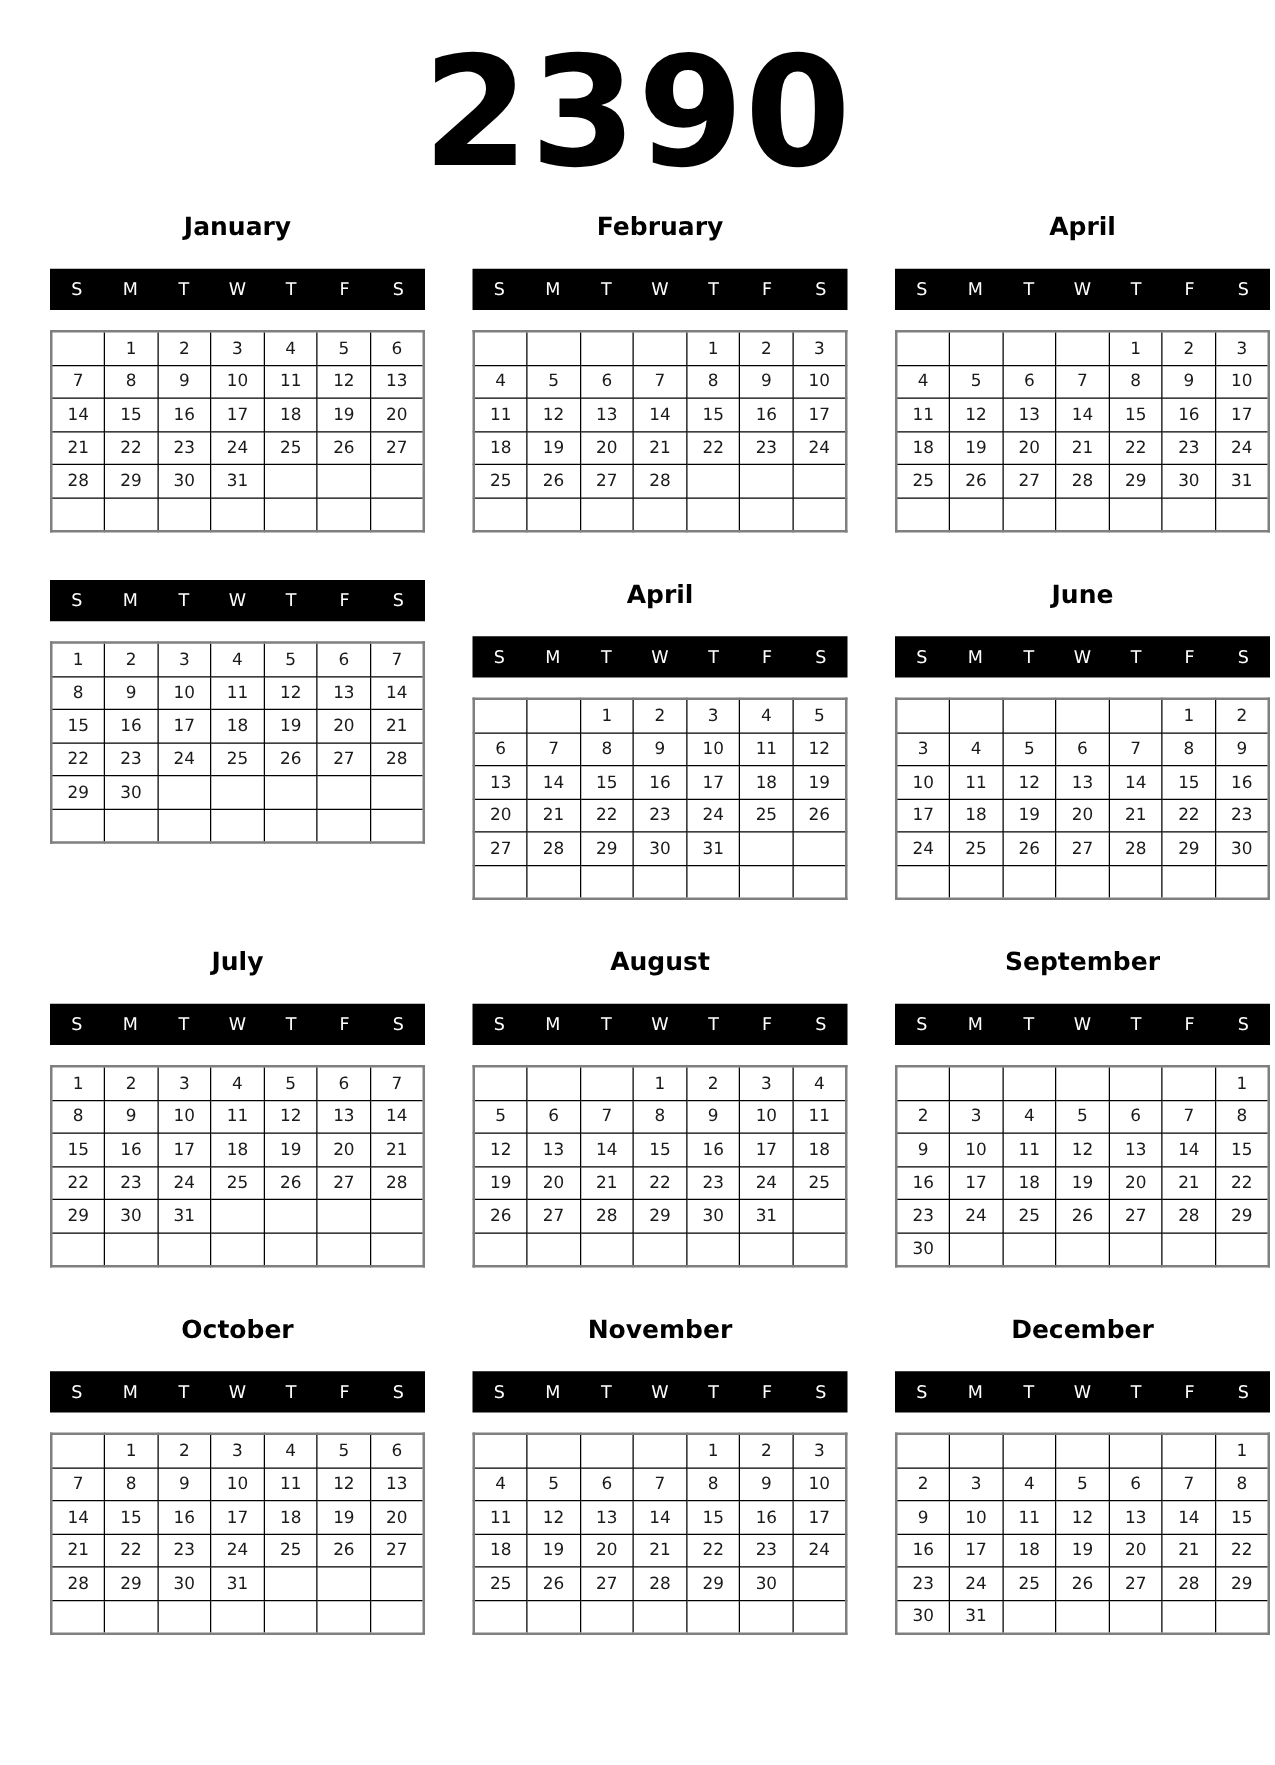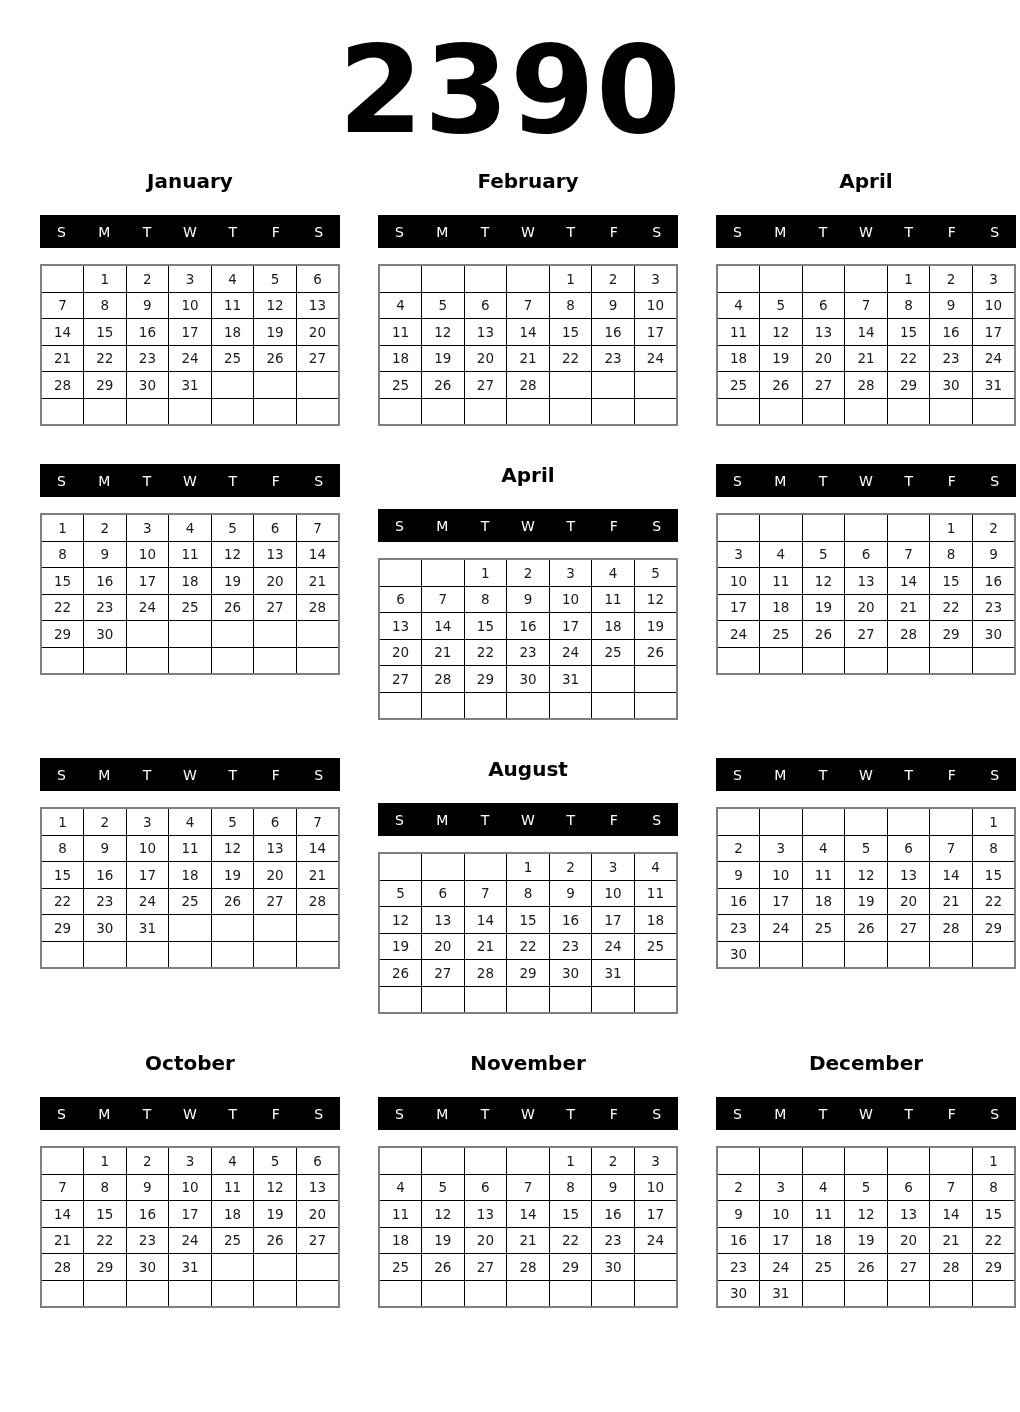--- a/index.html
+++ b/index.html
@@ -393,90 +393,92 @@
             <td></td>
             <td></td>
             <td></td>
             <td></td>
           </tr>
         </tbody>
       </table>
   </section>
 
   <section class="month">
-    <div class="dow">
-        <span>S</span>
-        <span>M</span>
-        <span>T</span>
-        <span>W</span>
-        <span>T</span>
-        <span>F</span>
-        <span>S</span>
-      </div>
-    <table class="days">
-        <tbody>
-          <tr>
-            <td></td>
-            <td></td>
-            <td></td>
-            <td></td>
-            <td></td>
-            <td>1</td>
-            <td>2</td>
-          </tr>
-          <tr>
-            <td>3</td>
-            <td>4</td>
-            <td>5</td>
-            <td>6</td>
-            <td>7</td>
-            <td>8</td>
-            <td>9</td>
-          </tr>
-          <tr>
-            <td>10</td>
-            <td>11</td>
-            <td>12</td>
-            <td>13</td>
-            <td>14</td>
-            <td>15</td>
-            <td>16</td>
-          </tr>
-          <tr>
-            <td>17</td>
-            <td>18</td>
-            <td>19</td>
-            <td>20</td>
-            <td>21</td>
-            <td>22</td>
-            <td>23</td>
-          </tr>
-          <tr>
-            <td>24</td>
-            <td>25</td>
-            <td>26</td>
-            <td>27</td>
-            <td>28</td>
-            <td>29</td>
-            <td>30</td>
-          </tr>
-          <tr>
-            <td></td>
-            <td></td>
-            <td></td>
-            <td></td>
-            <td></td>
-            <td></td>
-            <td></td>
-          </tr>
-        </tbody>
-      </table>
-  </section>
-
-  <section class="month">
+    <h2 class="month-name">June</h2>
+    <div class="dow">
+        <span>S</span>
+        <span>M</span>
+        <span>T</span>
+        <span>W</span>
+        <span>T</span>
+        <span>F</span>
+        <span>S</span>
+      </div>
+    <table class="days">
+        <tbody>
+          <tr>
+            <td></td>
+            <td></td>
+            <td></td>
+            <td></td>
+            <td></td>
+            <td>1</td>
+            <td>2</td>
+          </tr>
+          <tr>
+            <td>3</td>
+            <td>4</td>
+            <td>5</td>
+            <td>6</td>
+            <td>7</td>
+            <td>8</td>
+            <td>9</td>
+          </tr>
+          <tr>
+            <td>10</td>
+            <td>11</td>
+            <td>12</td>
+            <td>13</td>
+            <td>14</td>
+            <td>15</td>
+            <td>16</td>
+          </tr>
+          <tr>
+            <td>17</td>
+            <td>18</td>
+            <td>19</td>
+            <td>20</td>
+            <td>21</td>
+            <td>22</td>
+            <td>23</td>
+          </tr>
+          <tr>
+            <td>24</td>
+            <td>25</td>
+            <td>26</td>
+            <td>27</td>
+            <td>28</td>
+            <td>29</td>
+            <td>30</td>
+          </tr>
+          <tr>
+            <td></td>
+            <td></td>
+            <td></td>
+            <td></td>
+            <td></td>
+            <td></td>
+            <td></td>
+          </tr>
+        </tbody>
+      </table>
+  </section>
+
+  <section class="month">
+    <h2 class="month-name">July</h2>
     <div class="dow">
         <span>S</span>
         <span>M</span>
         <span>T</span>
         <span>W</span>
         <span>T</span>
         <span>F</span>
         <span>S</span>
       </div>
     <table class="days">
@@ -604,20 +606,21 @@
             <td></td>
             <td></td>
             <td></td>
             <td></td>
           </tr>
         </tbody>
       </table>
   </section>
 
   <section class="month">
+    <h2 class="month-name">September</h2>
     <div class="dow">
         <span>S</span>
         <span>M</span>
         <span>T</span>
         <span>W</span>
         <span>T</span>
         <span>F</span>
         <span>S</span>
       </div>
     <table class="days">

